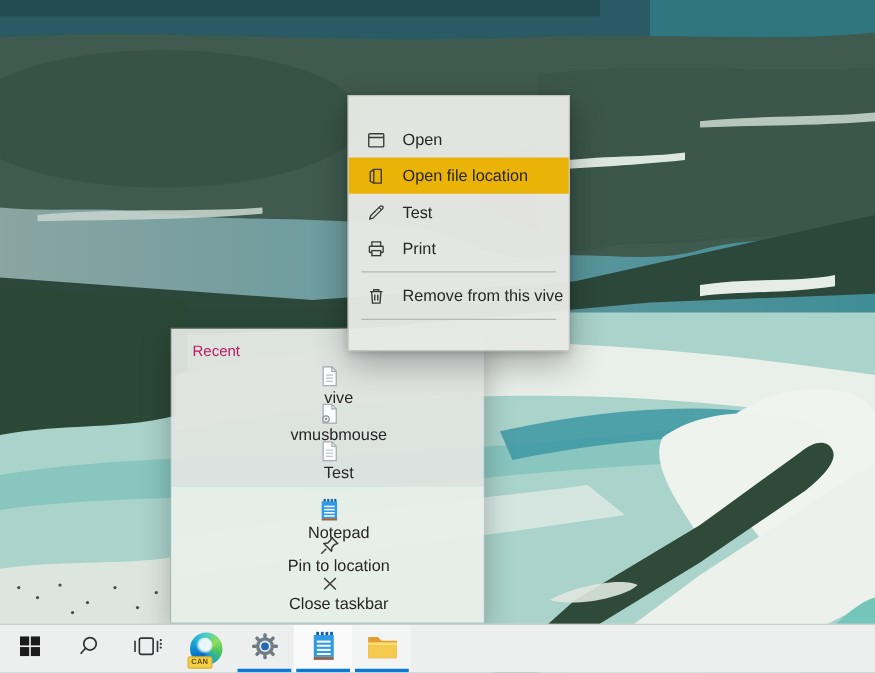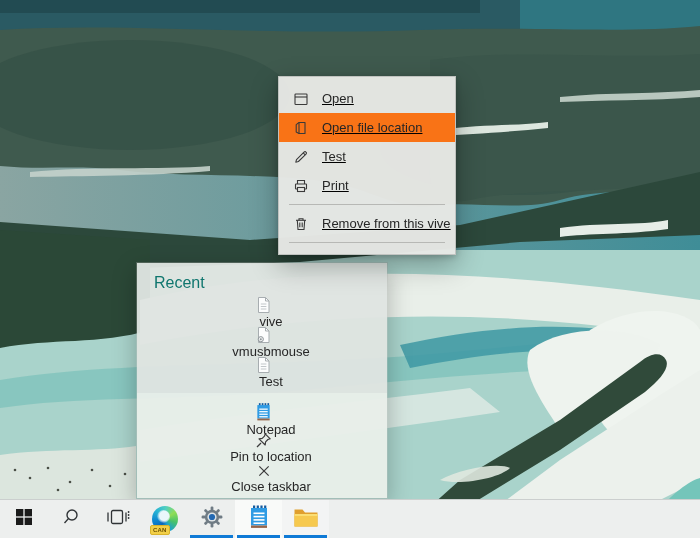--- a/index.html
+++ b/index.html
@@ -14,37 +14,36 @@
   .menu-row { display:flex; align-items:center; cursor:default; }
   .menu-row .ic { display:flex; align-items:center; justify-content:center; flex:0 0 17px; }
   .menu-row .lbl { font-size:13px; color:#262626; white-space:nowrap; }
 
   
   .context-menu {
     position:absolute; left:278px; top:76px; width:178px; z-index:30;
     background:rgba(231,232,229,0.97);
     border:1px solid rgba(150,152,150,0.45);
     box-shadow:0 10px 26px rgba(0,0,0,0.30), 0 2px 6px rgba(0,0,0,0.18);
-    padding:7px 0;
-    text-decoration:underline;
+    padding:20px 0;
   }
   .context-menu .menu-row { height:29px; padding-left:13px; }
   .context-menu .menu-row .ic { margin-right:13px; }
-  .context-menu .menu-row.highlight { background:#f97316; }
+  .context-menu .menu-row.highlight { background:#eab308; }
   .context-menu .sep { height:1px; background:#b7b8b5; margin:4px 10px; }
 
   
   .jump-list {
     position:absolute; left:136px; top:262px; width:252px; height:237px; z-index:20;
     box-shadow:0 8px 22px rgba(0,0,0,0.25);
     border:1px solid rgba(150,152,150,0.35);
     display:flex; flex-direction:column;
   }
   .jl-recent { background:rgba(223,228,225,0.96); padding-bottom:7px; }
-  .jl-header { font-size:16px; color:#0f766e; padding:11px 0 4px 17px; }
+  .jl-header { font-size:12px; color:#be185d; padding:11px 0 4px 17px; }
   .jl-recent .menu-row, .jl-tasks .menu-row { height:30px; padding-left:18px;flex-direction:column; }
   .jl-recent .menu-row .ic, .jl-tasks .menu-row .ic { margin-right:15px; }
   .jl-tasks { background:rgba(232,238,233,0.96); flex:1; padding-top:9px; }
 
   
   .taskbar {
     position:absolute; left:0; right:0; bottom:0; height:39px; z-index:40;
     background:#edefee; border-top:1px solid rgba(170,175,173,0.5);
     display:flex; align-items:stretch;
   }

